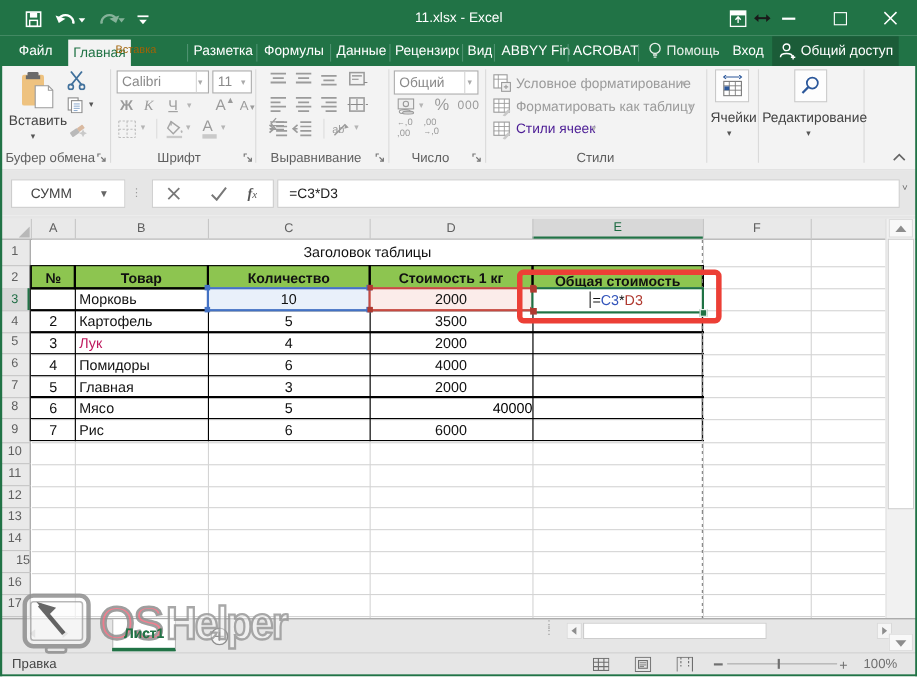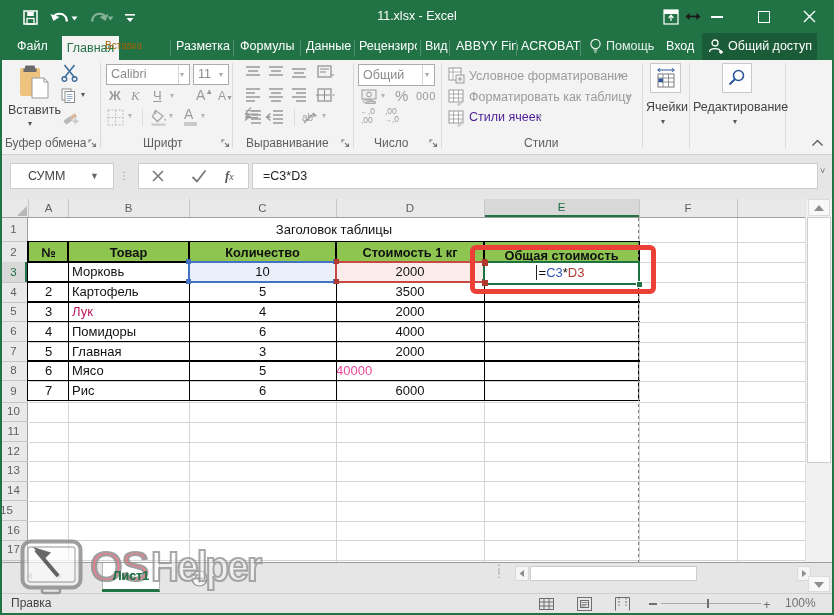--- a/index.html
+++ b/index.html
@@ -338,21 +338,21 @@
 <div class="tx" style="left:0;top:402px;width:27px;height:19.80000000000001px;line-height:19.80000000000001px;text-align:center;font-size:11.5px;color:#5f5f5f">10</div>
 <div class="ab" style="left:0;top:421.3px;width:28px;height:1px;background:#c6c6c6"></div>
 <div class="tx" style="left:0;top:421.8px;width:27px;height:19.69999999999999px;line-height:19.69999999999999px;text-align:center;font-size:11.5px;color:#5f5f5f">11</div>
 <div class="ab" style="left:0;top:441.0px;width:28px;height:1px;background:#c6c6c6"></div>
 <div class="tx" style="left:0;top:441.5px;width:27px;height:19.80000000000001px;line-height:19.80000000000001px;text-align:center;font-size:11.5px;color:#5f5f5f">12</div>
 <div class="ab" style="left:0;top:460.8px;width:28px;height:1px;background:#c6c6c6"></div>
 <div class="tx" style="left:0;top:461.3px;width:27px;height:19.69999999999999px;line-height:19.69999999999999px;text-align:center;font-size:11.5px;color:#5f5f5f">13</div>
 <div class="ab" style="left:0;top:480.5px;width:28px;height:1px;background:#c6c6c6"></div>
 <div class="tx" style="left:0;top:481px;width:27px;height:19.80000000000001px;line-height:19.80000000000001px;text-align:center;font-size:11.5px;color:#5f5f5f">14</div>
 <div class="ab" style="left:0;top:500.3px;width:28px;height:1px;background:#c6c6c6"></div>
-<div class="tx" style="left:0;top:500.8px;width:42px;height:19.69999999999999px;line-height:19.69999999999999px;font-size:11.5px;color:#5f5f5f">15</div>
+<div class="tx" style="left:0;top:500.8px;width:42px;height:19.69999999999999px;line-height:19.69999999999999px;text-align:center;font-size:11.5px;color:#5f5f5f">15</div>
 <div class="ab" style="left:0;top:520.0px;width:28px;height:1px;background:#c6c6c6"></div>
 <div class="tx" style="left:0;top:520.5px;width:27px;height:19.700000000000045px;line-height:19.700000000000045px;text-align:center;font-size:11.5px;color:#5f5f5f">16</div>
 <div class="ab" style="left:0;top:539.7px;width:28px;height:1px;background:#c6c6c6"></div>
 <div class="tx" style="left:0;top:540.2px;width:27px;height:19.799999999999955px;line-height:19.799999999999955px;text-align:center;font-size:11.5px;color:#5f5f5f">17</div>
 <div class="ab" style="left:0;top:559.5px;width:28px;height:1px;background:#c6c6c6"></div>
 
 <div class="ab" style="left:29px;top:218px;width:776px;height:344px;background:#fff"></div>
 <div class="ab" style="left:68px;top:218px;width:1px;height:344px;background:#d4d4d4"></div>
 <div class="ab" style="left:189px;top:218px;width:1px;height:344px;background:#d4d4d4"></div>
 <div class="ab" style="left:336px;top:218px;width:1px;height:344px;background:#d4d4d4"></div>
@@ -404,21 +404,21 @@
 <div class="tx" style="left:72px;top:321.8px;height:19.69999999999999px;line-height:19.69999999999999px;font-size:13px;color:#111">Помидоры</div>
 <div class="tx" style="left:189px;top:321.8px;width:147px;height:19.69999999999999px;line-height:19.69999999999999px;text-align:center;font-size:13px;color:#111">6</div>
 <div class="tx" style="left:336px;top:321.8px;width:148px;height:19.69999999999999px;line-height:19.69999999999999px;text-align:center;font-size:13px;color:#111">4000</div>
 <div class="tx" style="left:29px;top:341.5px;width:39px;height:19.5px;line-height:19.5px;text-align:center;font-size:13px;color:#111">5</div>
 <div class="tx" style="left:72px;top:341.5px;height:19.5px;line-height:19.5px;font-size:13px;color:#111">Главная</div>
 <div class="tx" style="left:189px;top:341.5px;width:147px;height:19.5px;line-height:19.5px;text-align:center;font-size:13px;color:#111">3</div>
 <div class="tx" style="left:336px;top:341.5px;width:148px;height:19.5px;line-height:19.5px;text-align:center;font-size:13px;color:#111">2000</div>
 <div class="tx" style="left:29px;top:361px;width:39px;height:19.69999999999999px;line-height:19.69999999999999px;text-align:center;font-size:13px;color:#111">6</div>
 <div class="tx" style="left:72px;top:361px;height:19.69999999999999px;line-height:19.69999999999999px;font-size:13px;color:#111">Мясо</div>
 <div class="tx" style="left:189px;top:361px;width:147px;height:19.69999999999999px;line-height:19.69999999999999px;text-align:center;font-size:13px;color:#111">5</div>
-<div class="tx" style="left:336px;top:361px;width:148px;height:19.69999999999999px;line-height:19.69999999999999px;text-align:left;font-size:13px;color:#ec4899">40000</div>
+<div class="tx" style="left:336px;top:361px;width:148px;height:19.69999999999999px;line-height:19.69999999999999px;text-align:right;font-size:13px;color:#000000">40000</div>
 <div class="tx" style="left:29px;top:380.7px;width:39px;height:19.80000000000001px;line-height:19.80000000000001px;text-align:center;font-size:13px;color:#111">7</div>
 <div class="tx" style="left:72px;top:380.7px;height:19.80000000000001px;line-height:19.80000000000001px;font-size:13px;color:#111">Рис</div>
 <div class="tx" style="left:189px;top:380.7px;width:147px;height:19.80000000000001px;line-height:19.80000000000001px;text-align:center;font-size:13px;color:#111">6</div>
 <div class="tx" style="left:336px;top:380.7px;width:148px;height:19.80000000000001px;line-height:19.80000000000001px;text-align:center;font-size:13px;color:#111">6000</div>
 <div class="ab" style="left:27.5px;top:261.3px;width:612px;height:1.4px;background:#000"></div>
 <div class="ab" style="left:27.5px;top:281.3px;width:612px;height:1.4px;background:#000"></div>
 <div class="ab" style="left:27.5px;top:301.3px;width:612px;height:1.4px;background:#000"></div>
 <div class="ab" style="left:27.5px;top:321.1px;width:612px;height:1.4px;background:#000"></div>
 <div class="ab" style="left:27.5px;top:340.8px;width:612px;height:1.4px;background:#000"></div>
 <div class="ab" style="left:27.5px;top:360.3px;width:612px;height:1.4px;background:#000"></div>

